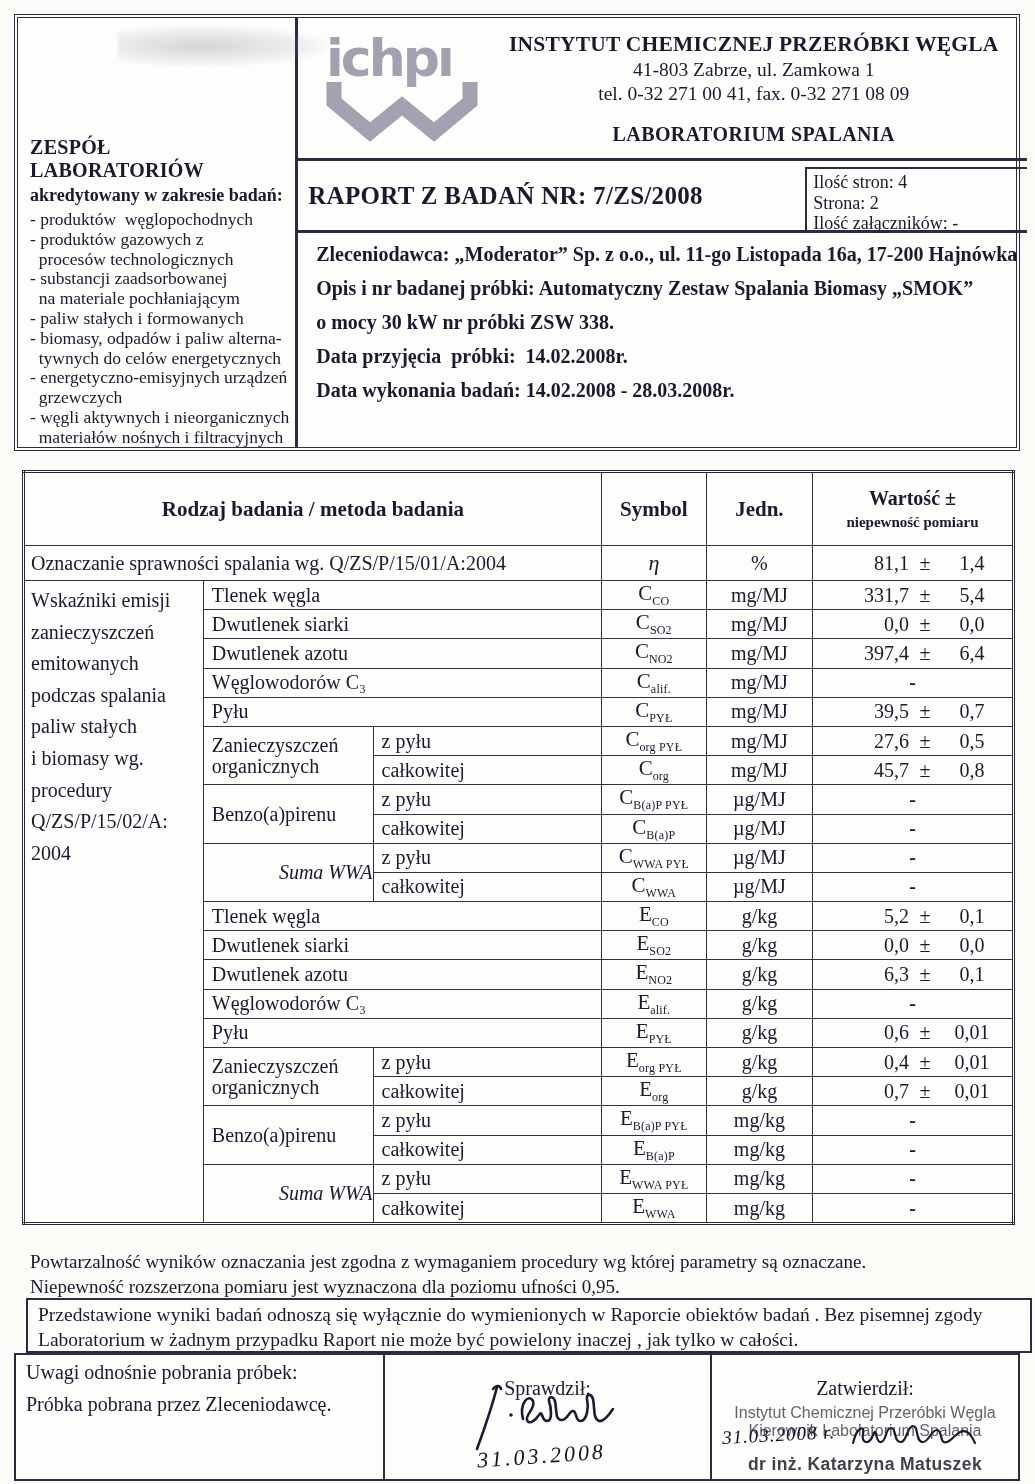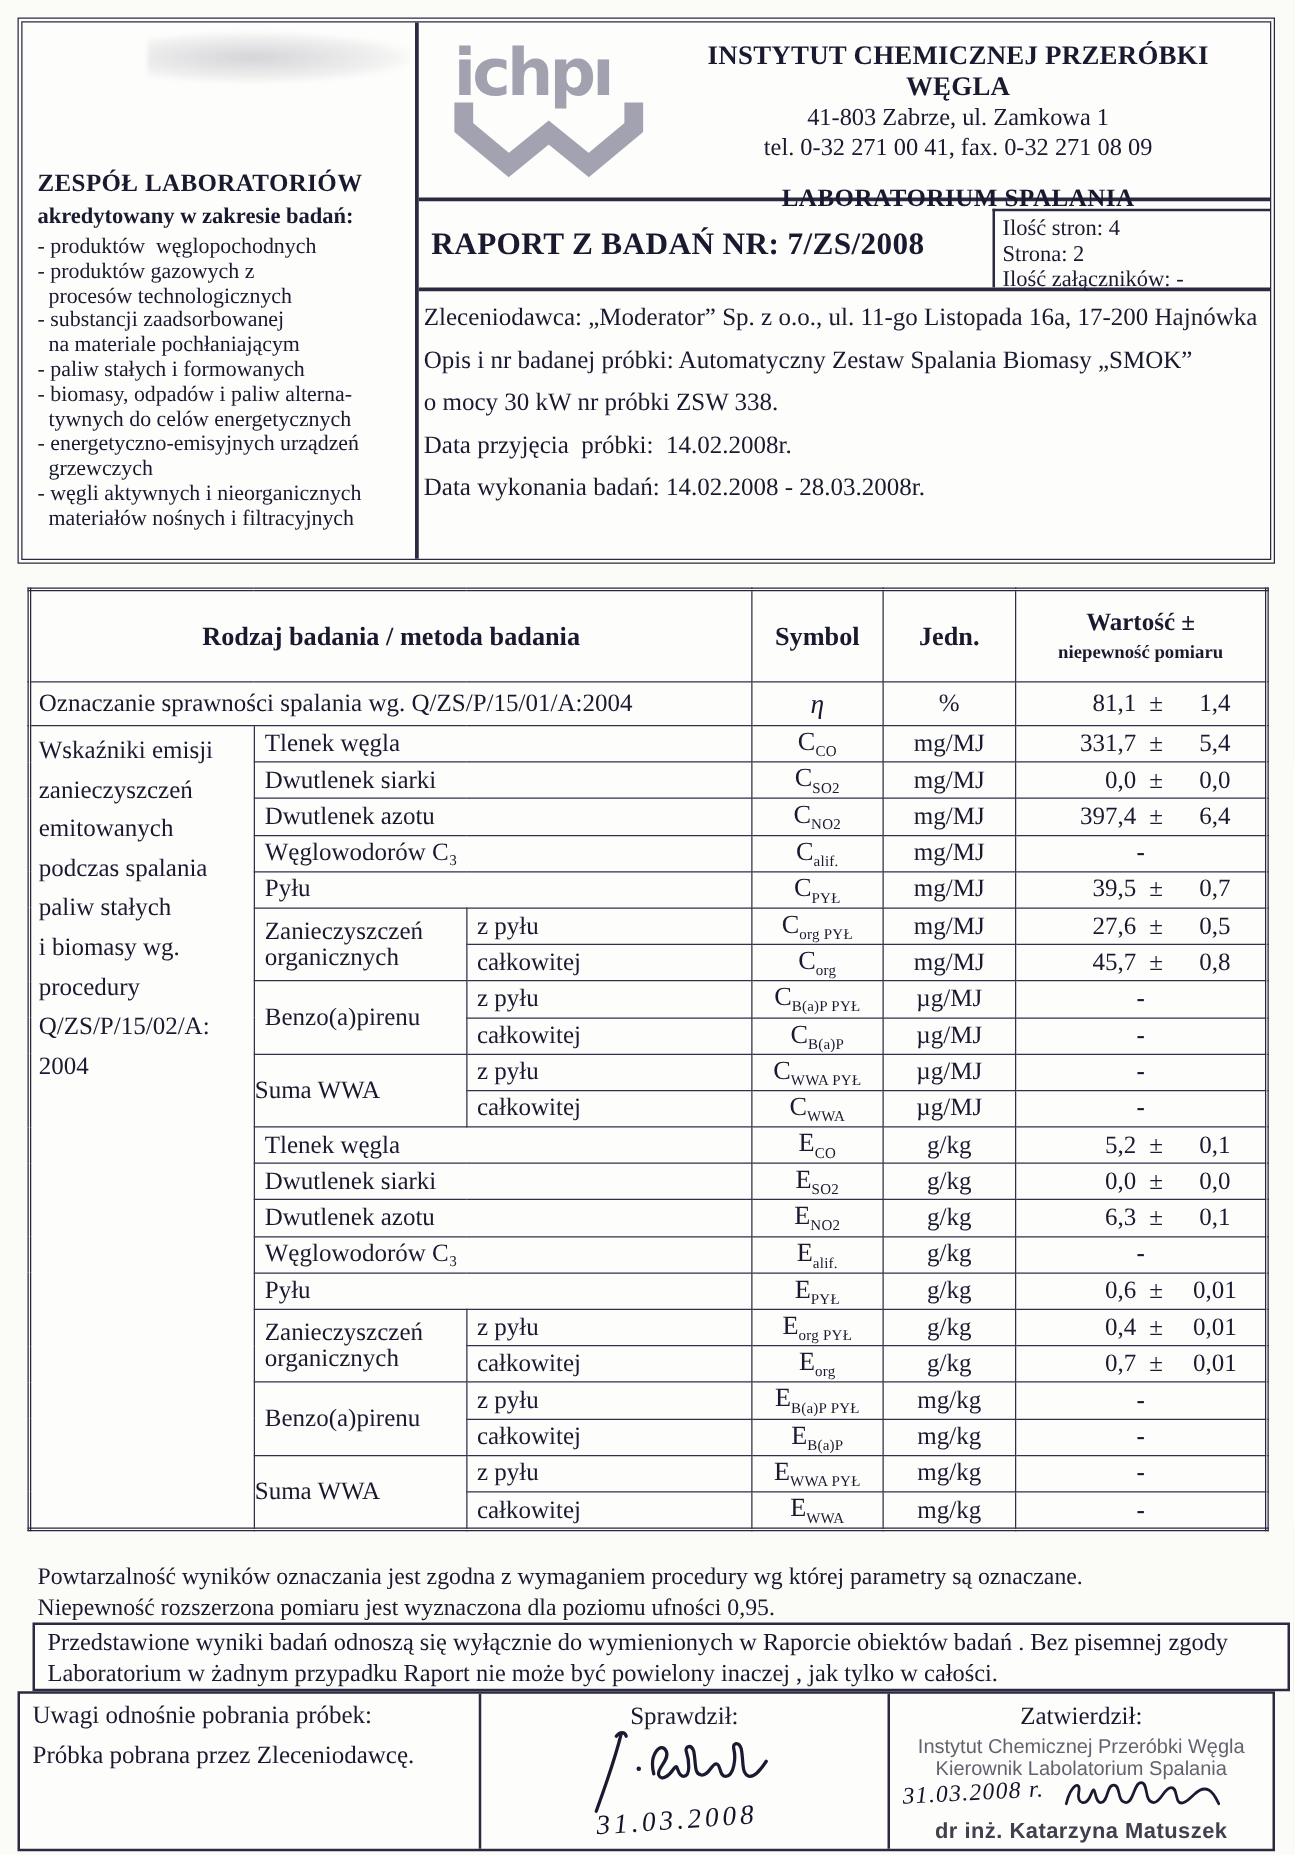--- a/index.html
+++ b/index.html
@@ -27,37 +27,37 @@
   .lab-name { font-weight:bold; font-size:20px; margin-top:18px; letter-spacing:.4px; }
 
   .raport-row { height:72px; border-bottom:3px solid #2a2a42; position:relative;
                 display:flex; align-items:center; }
   .raport-title { font-weight:bold; font-size:25px; padding-left:10px; letter-spacing:.3px; }
   .pages-box { position:absolute; right:0px; top:6px; bottom:0px; width:222px;
                border:2px solid #2a2a42; border-right:none; border-bottom:none;
                padding:3px 6px; }
   .pages-box div { font-size:18px; line-height:20.5px; }
 
-  .info-area { flex:1; padding:10px 10px 0 4px; }
+  .info-area { flex:1; padding:10px 10px 0 18px;font-weight:bold; }
   .info-area div { font-size:20px; line-height:22px; margin-bottom:12px; white-space:pre; }
 
   
   table.results { position:absolute; left:22px; top:470px; width:993px;
                   border-collapse:collapse; table-layout:fixed; background:#fdfdfb; }
   table.results, table.results td, table.results th { border:1.5px solid #30304a; }
   table.results { border:3px double #26263e; }
   th { font-weight:bold; }
   .th-method { font-size:21px; height:74px; }
   .th-plain { font-size:21px; }
   .th-val1 { font-size:20px; font-weight:bold; }
   .th-val2 { font-size:15px; font-weight:bold; margin-top:4px; }
   td { height:29px; overflow:hidden; }
   tr.row-eta td { height:35px; }
   .m-cell { font-size:20px; padding-left:8px; line-height:21px;margin-top:32px; }
-  .m-center { text-align:left; padding-left:0; }
+  .m-center { text-align:right; padding-left:0;font-style:italic; }
   .m-full { padding-left:6px; }
   .group-cell { vertical-align:top; padding:4px 0 0 6px; font-size:20px; }
   .group-cell div { line-height:31.6px; white-space:pre; }
   .sym-cell { text-align:center; font-size:21px; }
   .sym-base { font-family:"Liberation Serif", serif; }
   .sym-base.eta { font-style:italic; font-size:22px; }
   .sym-sub { font-size:12px; letter-spacing:.2px; }
   .unit-cell { text-align:center; font-size:20px; }
   .val-cell { font-size:20px; }
   .val-wrap { display:flex; align-items:center; }
@@ -75,21 +75,21 @@
                 background:#fdfdfb; }
 
   
   .sig-table { position:absolute; left:14px; top:1353px; width:1006px; height:128px;
                border:2px solid #2a2a42; display:flex; background:#fdfdfb; }
   .sig-c1 { width:369px; border-right:2px solid #2a2a42; padding:6px 10px; }
   .sig-c1 .l1 { font-size:20px; }
   .sig-c1 .l2 { font-size:20px; margin-top:9px; }
   .sig-c2 { width:327px; border-right:2px solid #2a2a42; text-align:center; position:relative; }
   .sig-c3 { flex:1; text-align:center; position:relative; }
-  .sig-label { font-size:20px; margin-top:7px;text-align:center; }
+  .sig-label { font-size:20px; margin-top:22px;text-align:center; }
   .sig-svg { position:absolute; left:78px; top:26px; }
   .hand-date { position:absolute; left:92px; top:88px; font-style:italic; font-size:22px;
                letter-spacing:3px; transform:rotate(-4deg); color:#12122b; white-space:nowrap; }
   .stamp { color:#63636f; font-family:"Liberation Sans", sans-serif; }
   .stamp div { font-size:16px; line-height:18px; }
   .approve-row { position:absolute; left:10px; top:64px; width:290px; display:flex; align-items:center; }
   .hand-date2 { font-style:italic; font-size:19px; letter-spacing:1px; transform:rotate(-3deg);
                 color:#12122b; white-space:nowrap; }
   .approved-name { position:absolute; left:0; right:0; bottom:4px; font-family:"Liberation Sans", sans-serif;
                    font-weight:bold; font-size:17.5px; color:#40404e; letter-spacing:.4px; }

